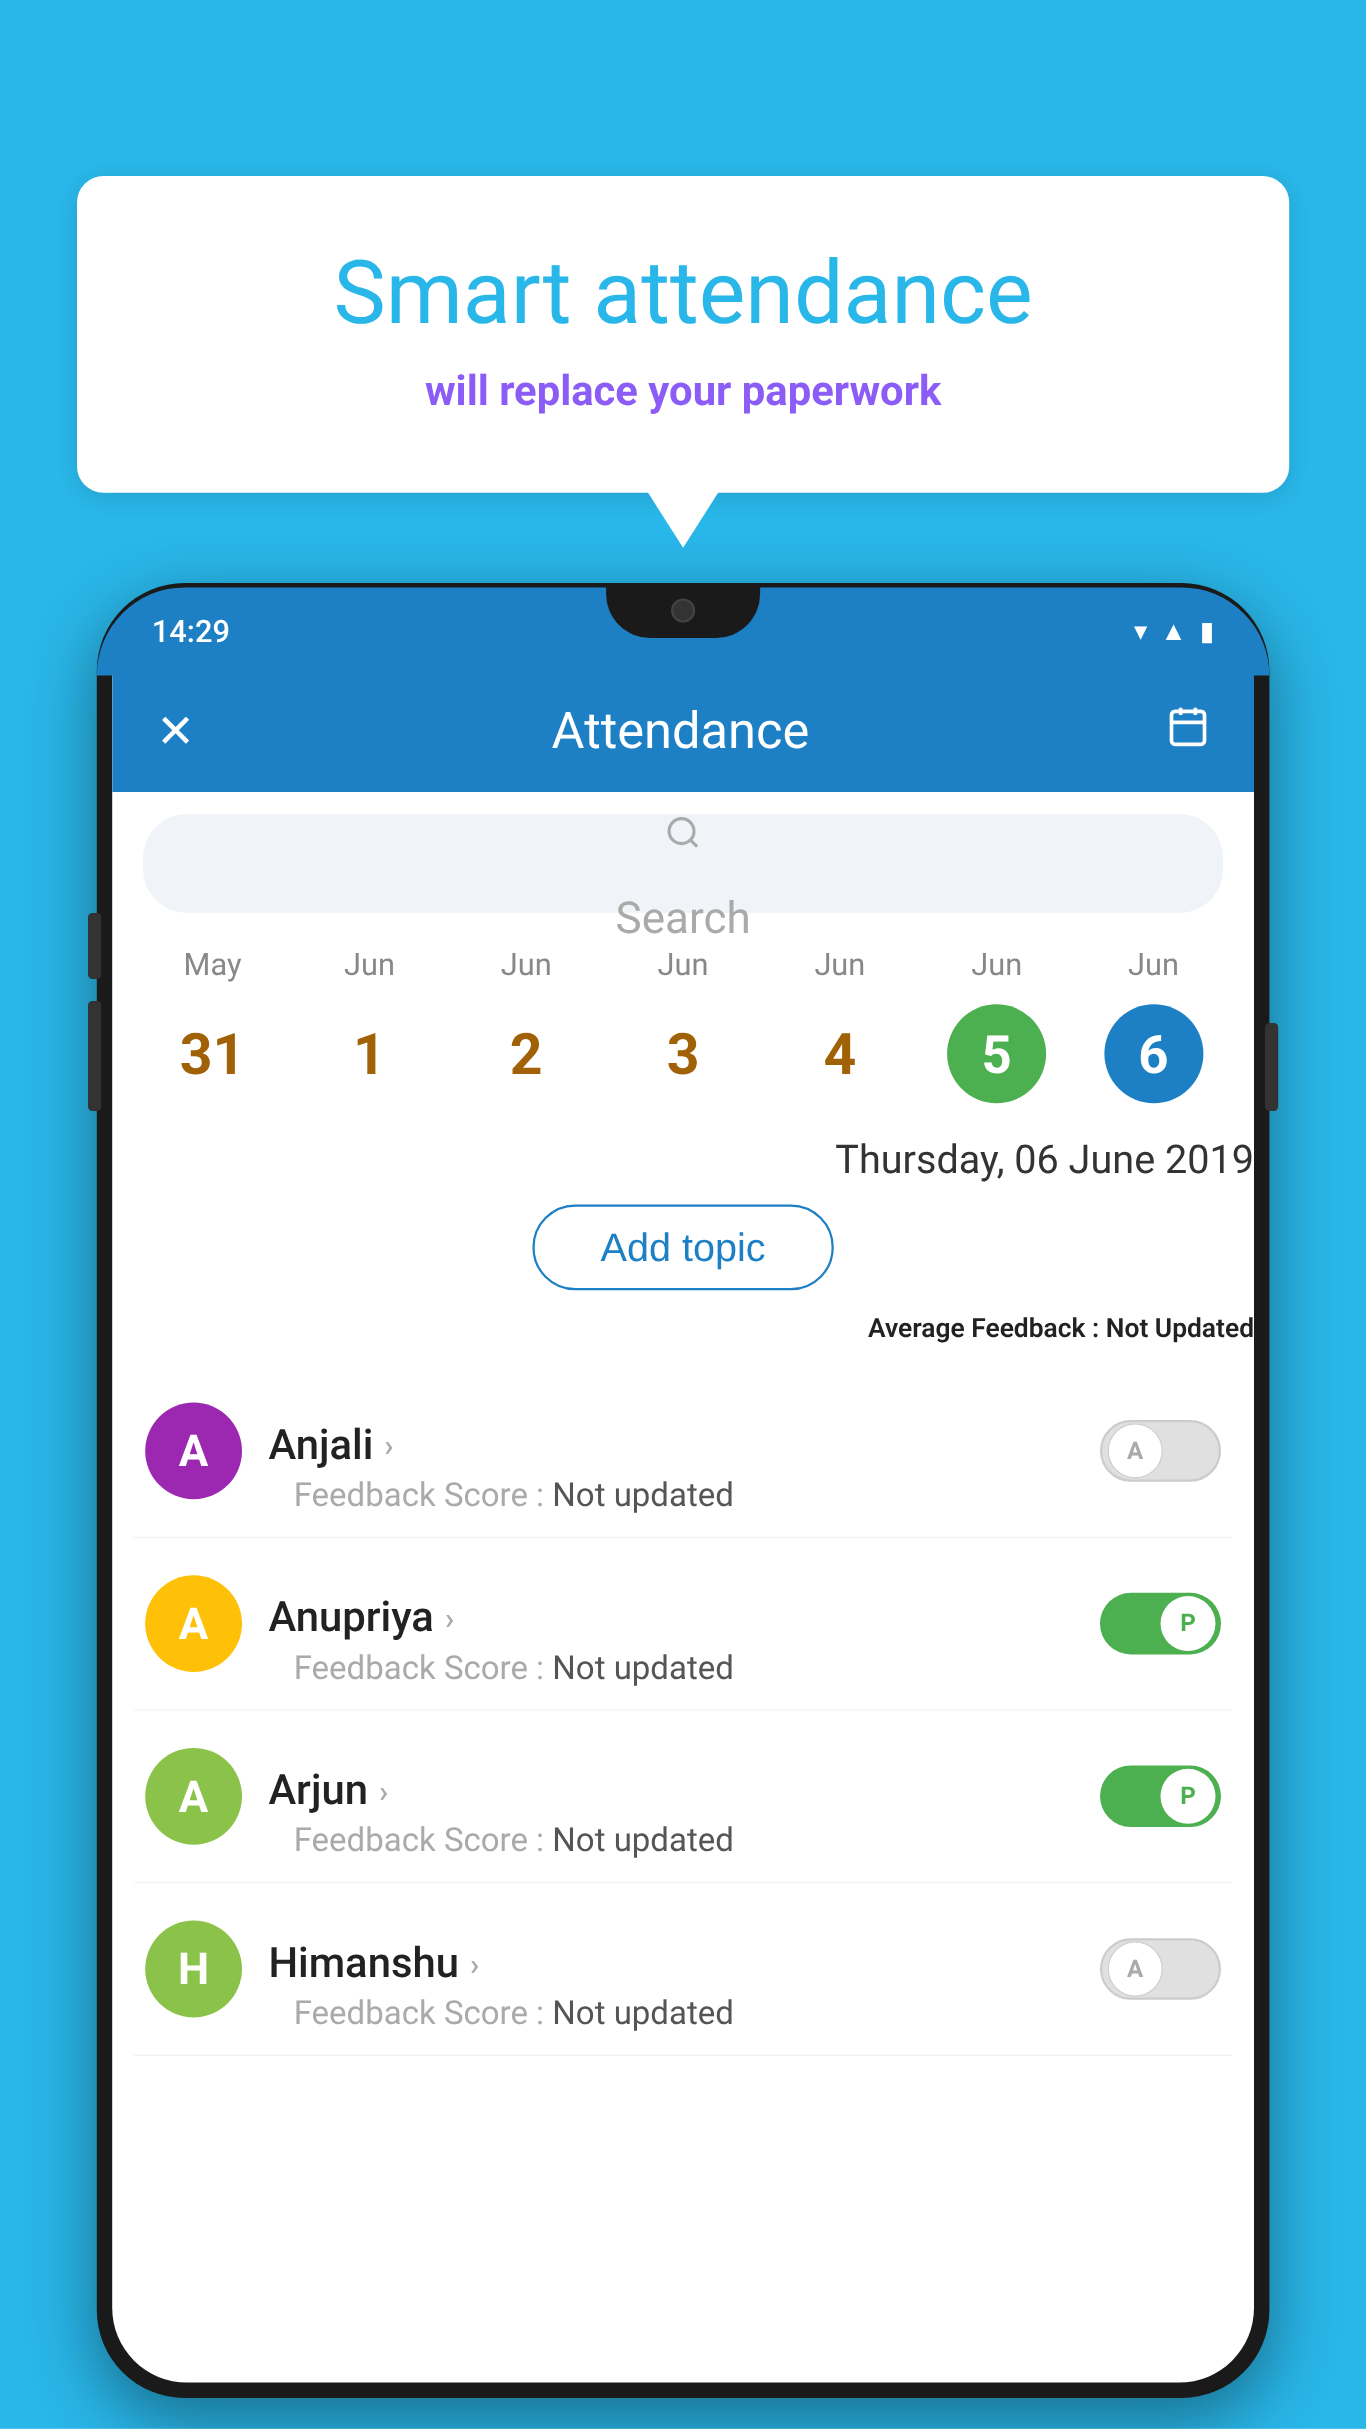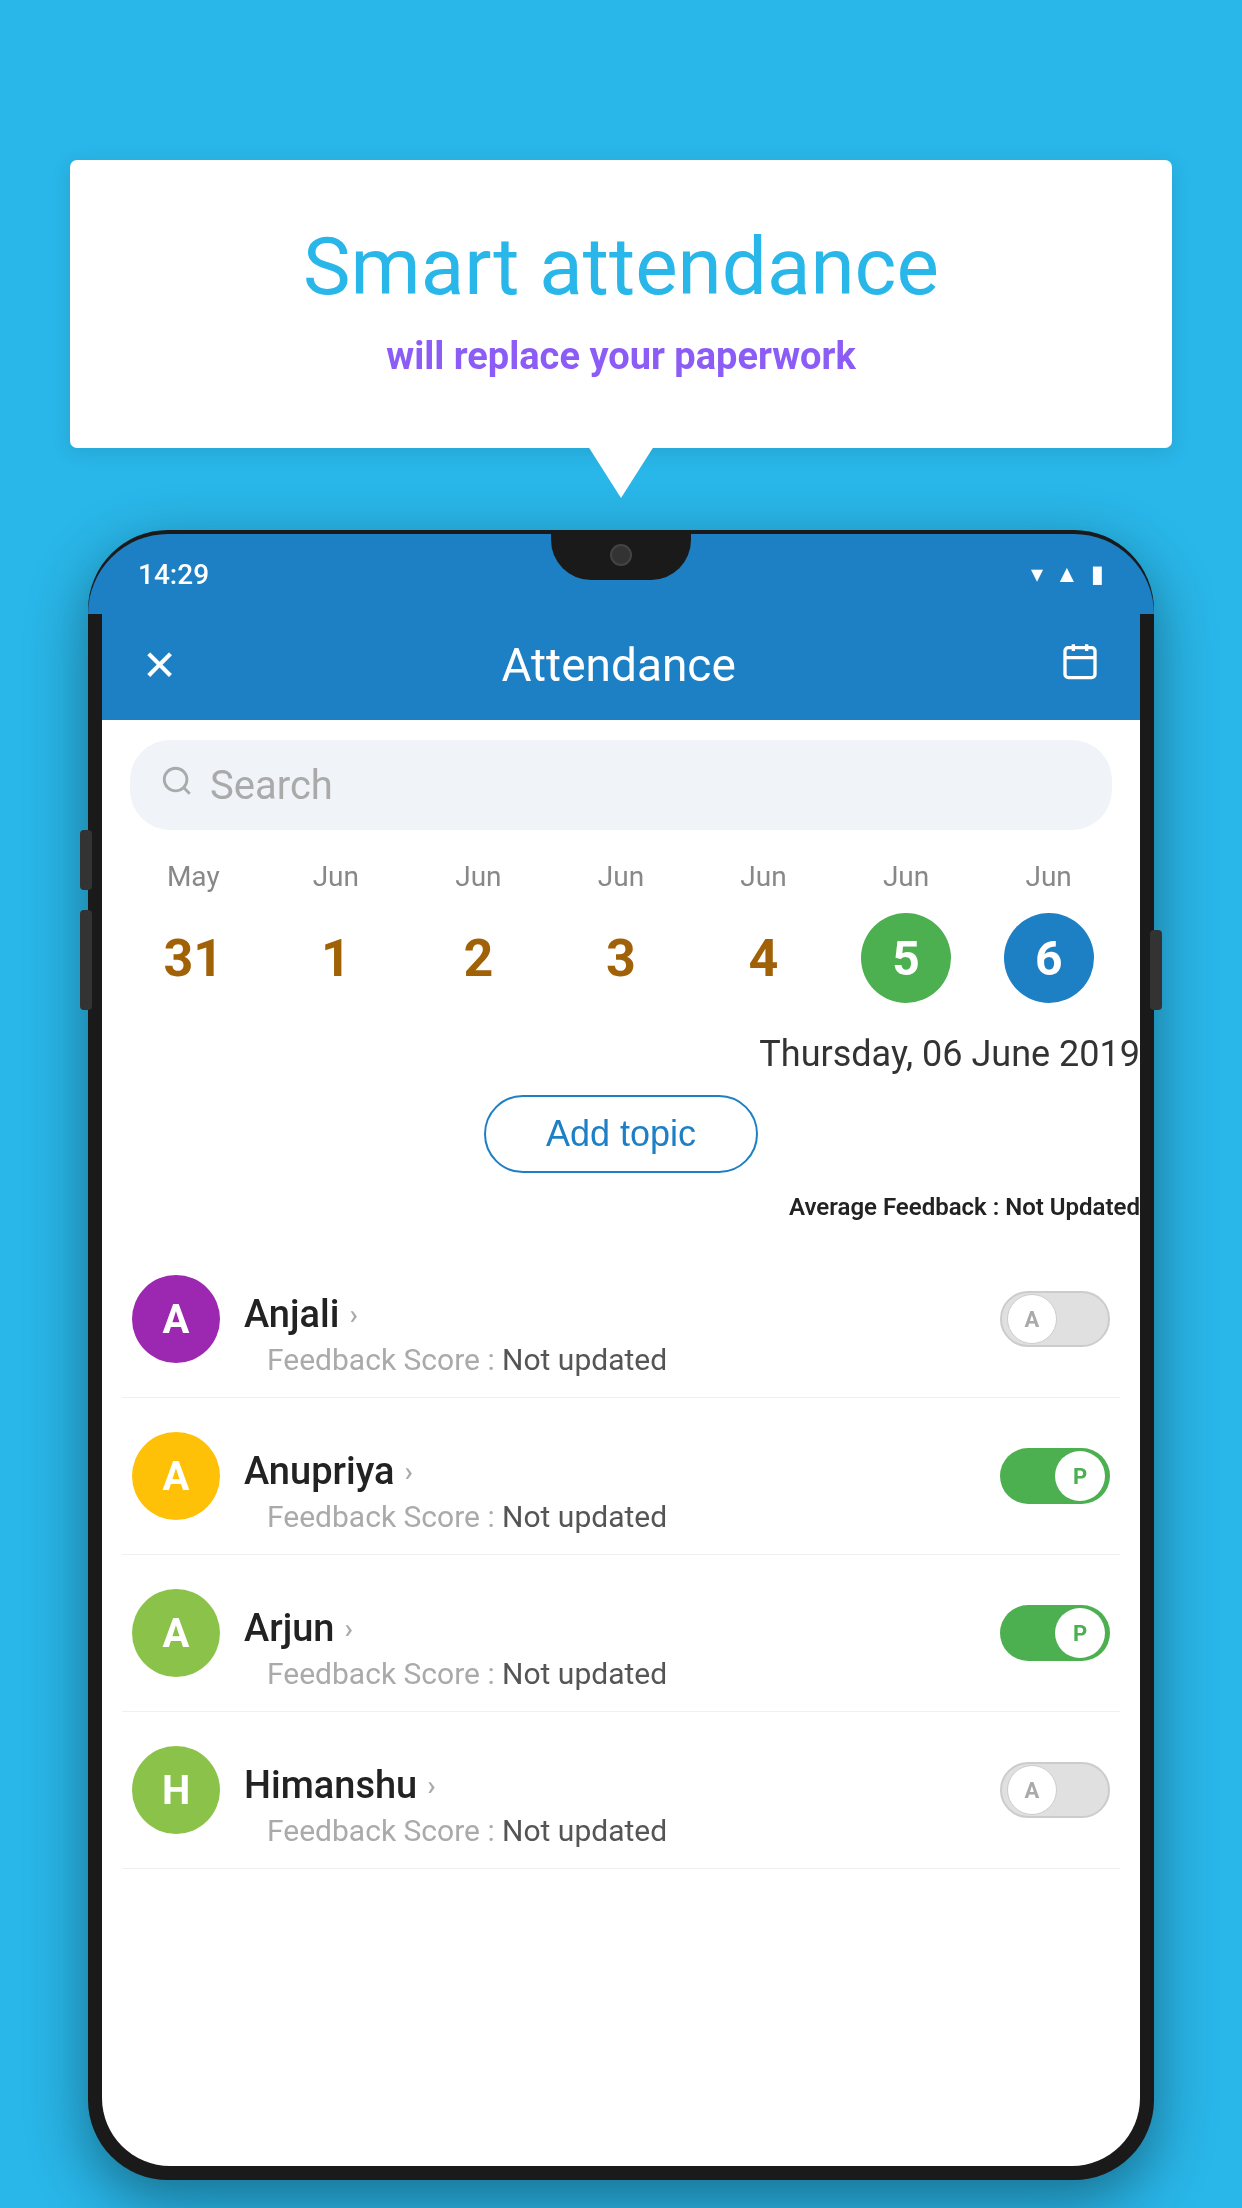--- a/index.html
+++ b/index.html
@@ -14,21 +14,21 @@
 
     
     .speech-bubble-container {
       position: absolute;
       top: 160px;
       left: 70px;
       right: 70px;
     }
     .speech-bubble {
       background: white;
-      border-radius: 7px;
+      border-radius: 24px;
       padding: 60px 80px 70px;
       text-align: center;
       box-shadow: 0 4px 20px rgba(0,0,0,0.1);
       position: relative;
     }
     .speech-bubble::after {
       content: '';
       position: absolute;
       bottom: -50px;
       left: 50%;
@@ -161,21 +161,22 @@
 
     
     .search-bar {
       background: #f0f4f8;
       margin: 20px 28px;
       border-radius: 40px;
       height: 90px;
       display: flex;
       align-items: center;
       padding: 0 30px;
-      gap: 16px;
+      gap: 28px;
+      flex-direction: column;
     }
     .search-icon-svg {
       color: #aaa;
       font-size: 36px;
     }
     .search-text {
       font-size: 40px;
       color: #aaa;
     }
 

